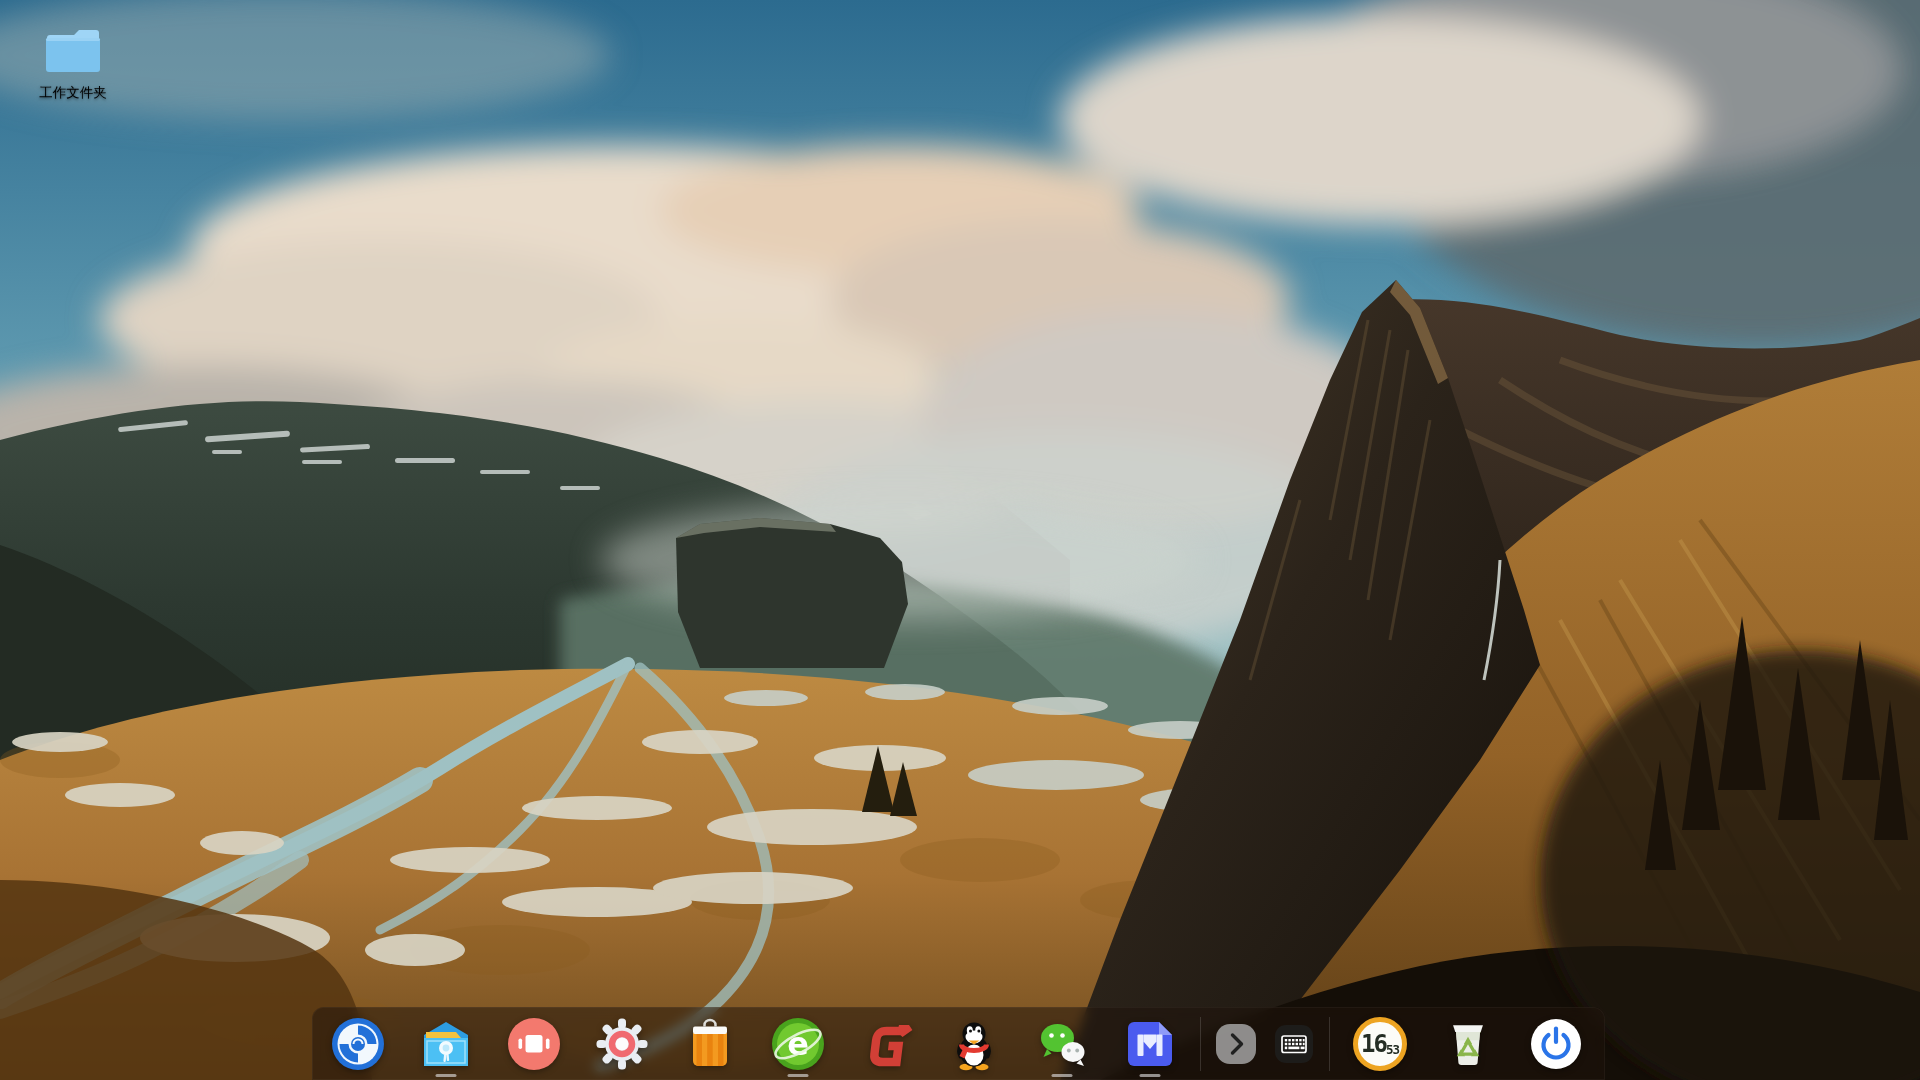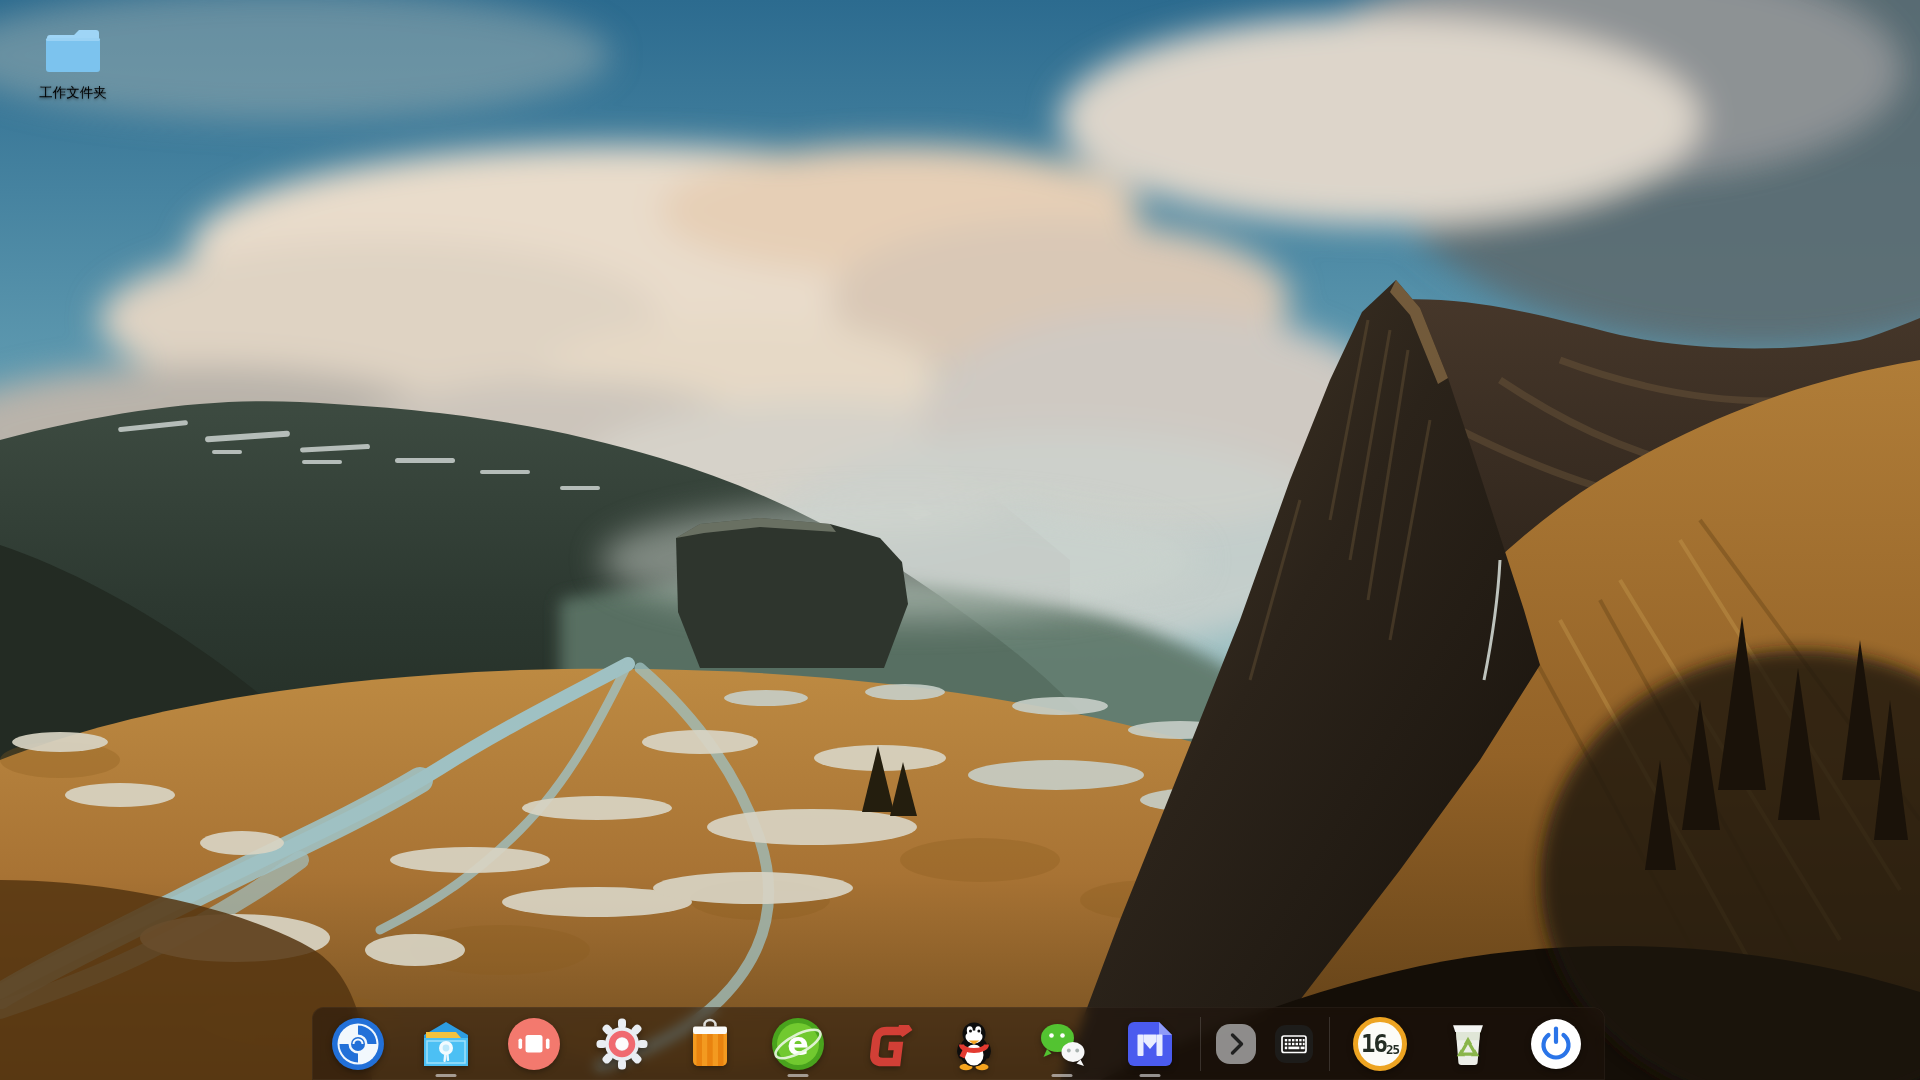--- a/index.html
+++ b/index.html
@@ -432,21 +432,21 @@
         <rect x="29.6" y="25.6" width="4" height="2.6"></rect>
       </g>
     </svg>
   </div>
 
   <div class="dock-divider"></div>
 
   <div class="cell plugin">
     <div class="clock">
       <span class="ch">16</span>
-      <span class="cm">25</span>
+      <span class="cm">53</span>
     </div>
   </div>
 
   <div class="cell plugin">
     <svg class="icn" viewBox="0 0 54 54">
       <path d="M15.5 15 l4 -4.5 4.5 4.5 5 -5 5 5 4 -4 2.5 4 Z" fill="#cfe0b4"></path>
       <path d="M14.5 14.5 h25 l-2.5 31.5 a3 3 0 0 1 -3 2.8 h-14 a3 3 0 0 1 -3 -2.8 Z" fill="#eceee8"></path>
       <path d="M14.5 14.5 h25 l-0.8 8.5 h-23.4 Z" fill="#dde3d2" opacity=".8"></path>
       <path d="M11.5 7.5 h31 l-2.3 7 h-26.4 Z" fill="#f4f5f3"></path>
       <g transform="translate(27,33)">

